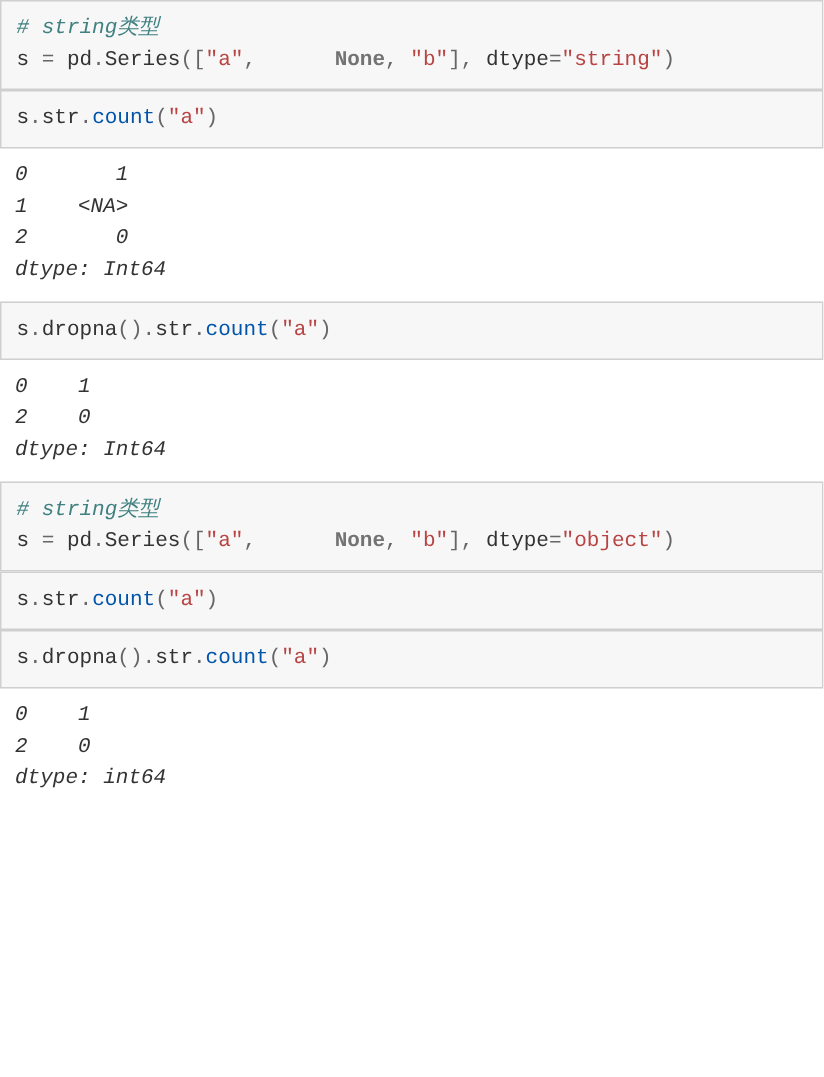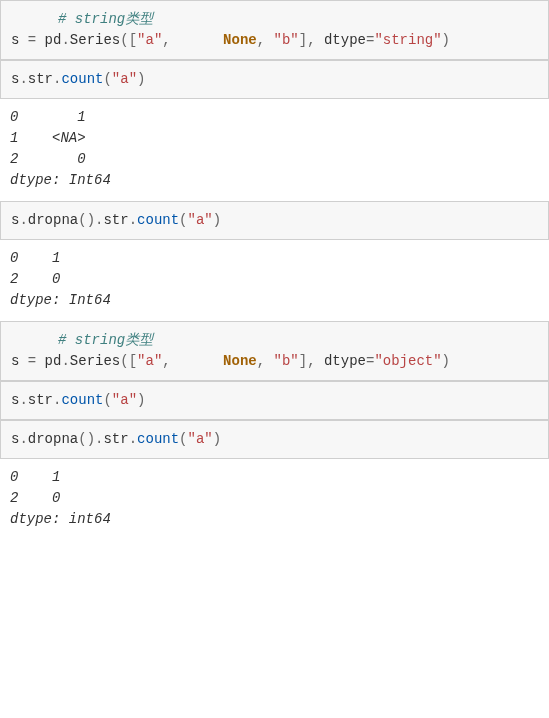--- a/index.html
+++ b/index.html
@@ -19,26 +19,26 @@
     padding: 8px 10px;
     white-space: pre;
     overflow-x: auto;
   }
   .cell-out {
     padding: 8px 10px 10px 10px;
     white-space: pre;
     color: #333;
     font-style: italic;
   }
-  .tok-comment { color: #408080; font-style: italic; margin-left: 47px; }
+  .tok-comment { color: #408080; font-style: italic; }
   .tok-ident   { color: #333; }
   .tok-op      { color: #666; }
   .tok-func    { color: #0055aa; }
   .tok-str     { color: #b84444; }
-  .tok-kw      { color: #a16207; font-weight: bold; padding-left: 44px; }
+  .tok-kw      { color: #737373; font-weight: bold; padding-left: 44px; }
 </style>
 </head>
 <body>
 
 <div id="root">
     <div class="cell-in"><span class="tok-comment"># string类型</span><span>
 </span><span class="tok-ident">s </span><span class="tok-op">=</span><span class="tok-ident"> pd</span><span class="tok-op">.</span><span class="tok-ident">Series</span><span class="tok-op">([</span><span class="tok-str">"a"</span><span class="tok-op">, </span><span class="tok-kw">None</span><span class="tok-op">, </span><span class="tok-str">"b"</span><span class="tok-op">], </span><span class="tok-ident">dtype</span><span class="tok-op">=</span><span class="tok-str">"string"</span><span class="tok-op">)</span></div>
     <div class="cell-in"><span class="tok-ident">s</span><span class="tok-op">.</span><span class="tok-ident">str</span><span class="tok-op">.</span><span class="tok-func">count</span><span class="tok-op">(</span><span class="tok-str">"a"</span><span class="tok-op">)</span></div>
     <div class="cell-out">0       1
 1    &lt;NA&gt;

